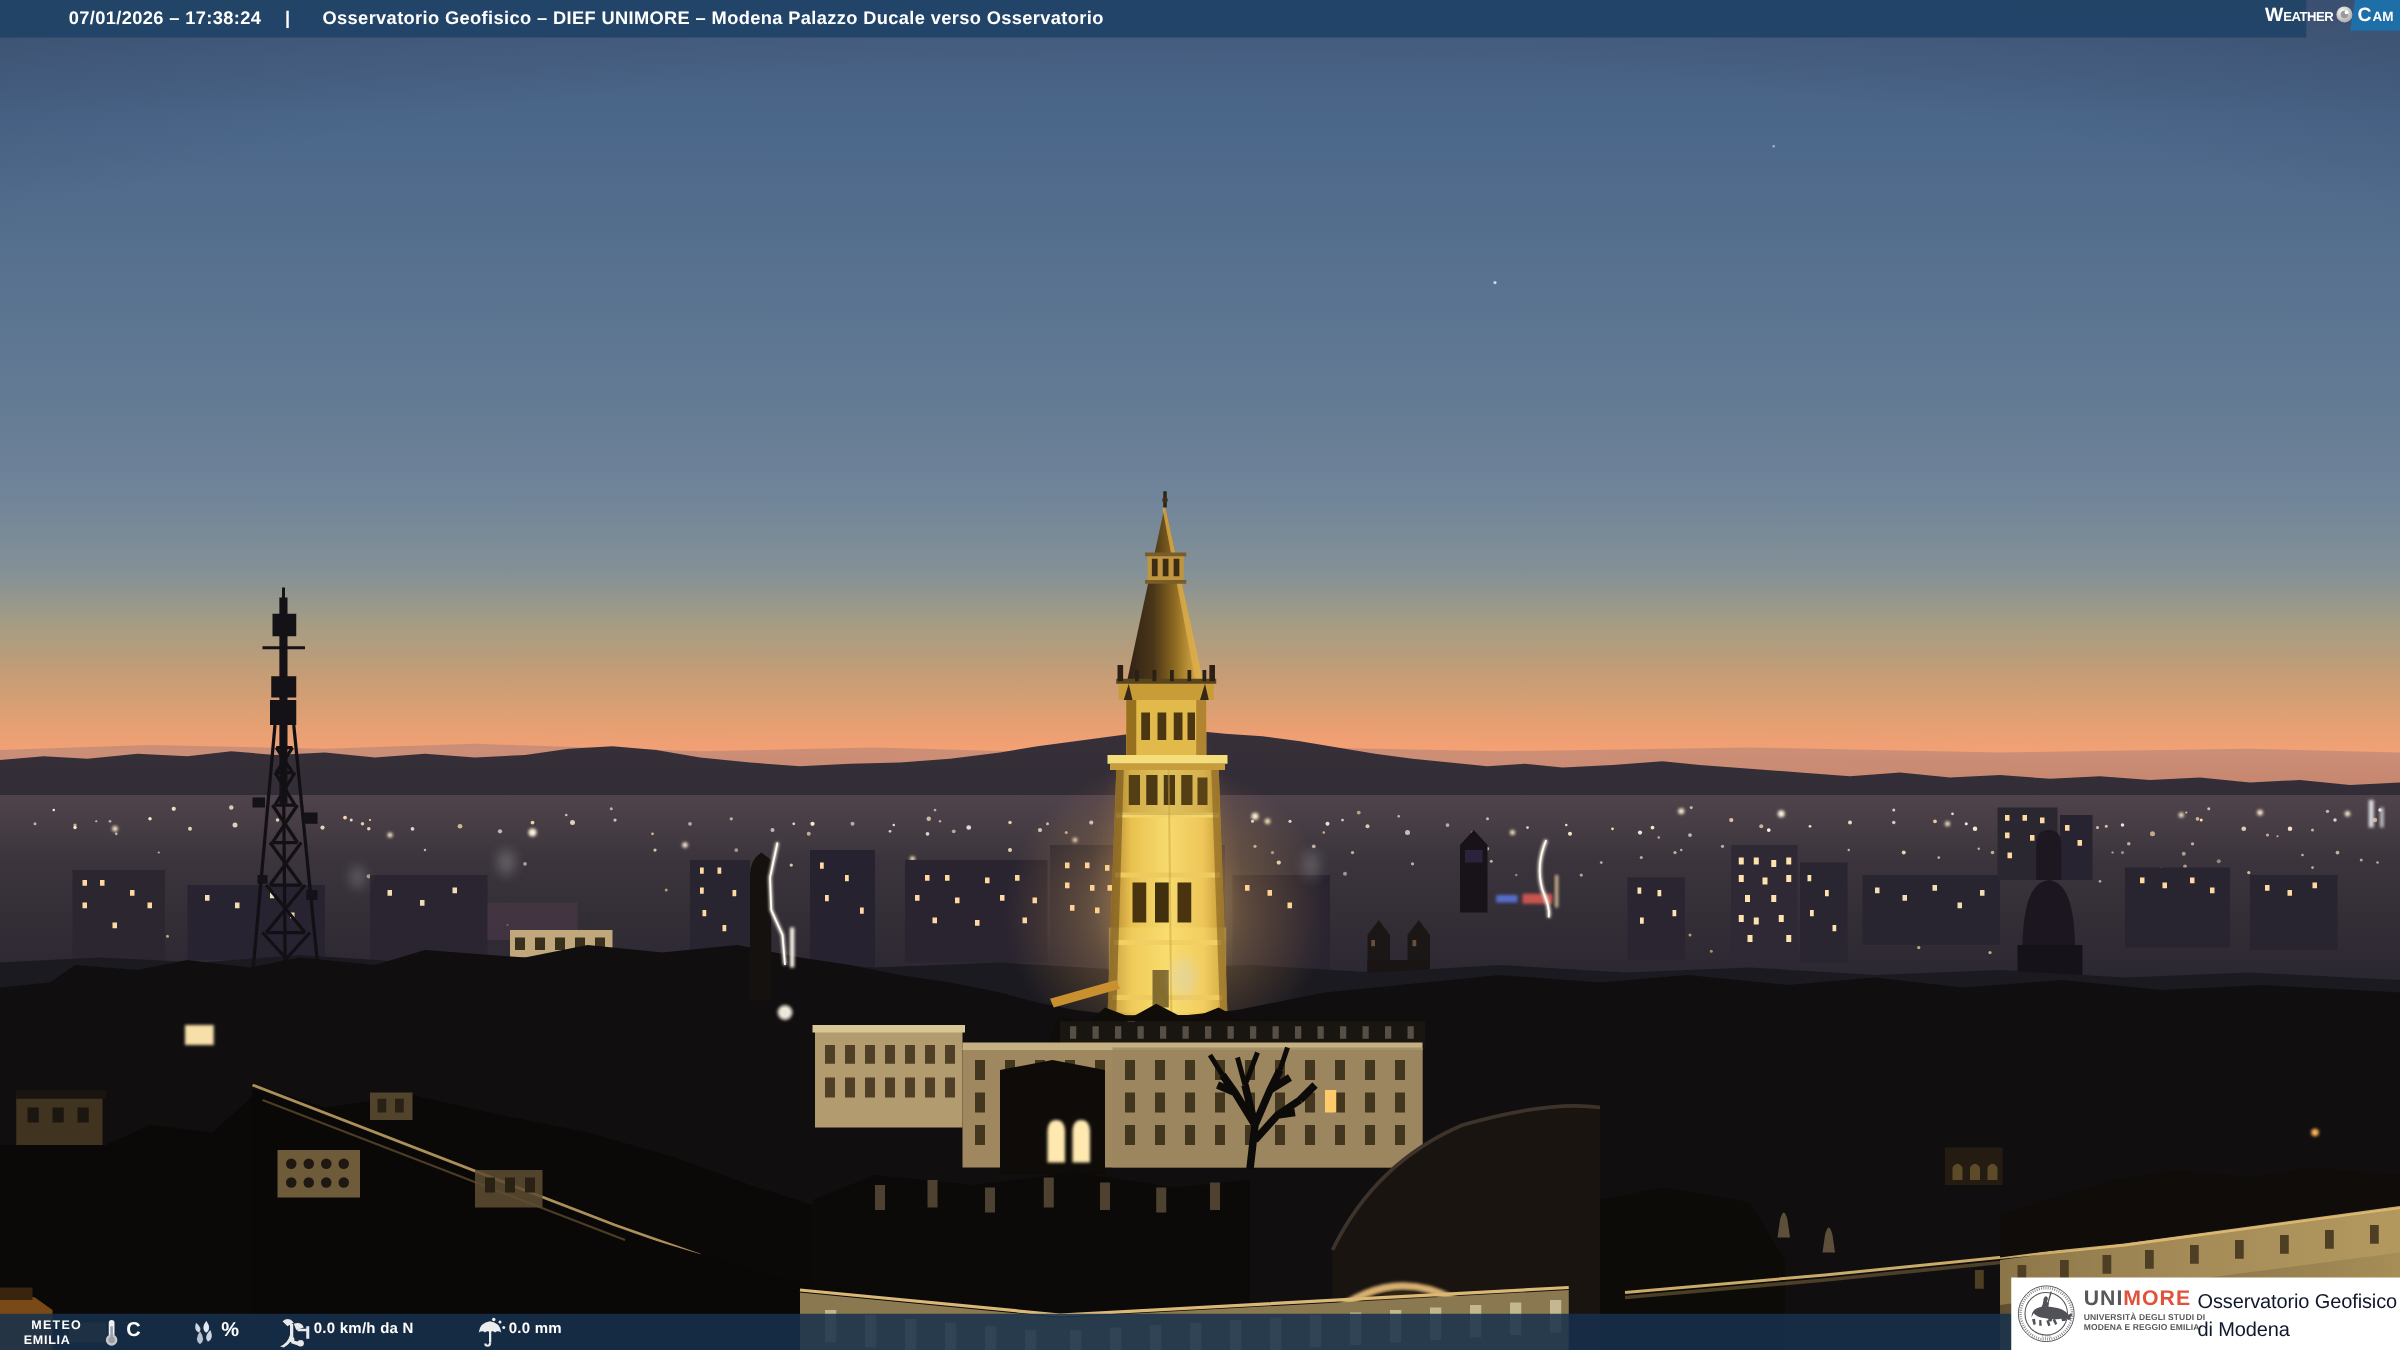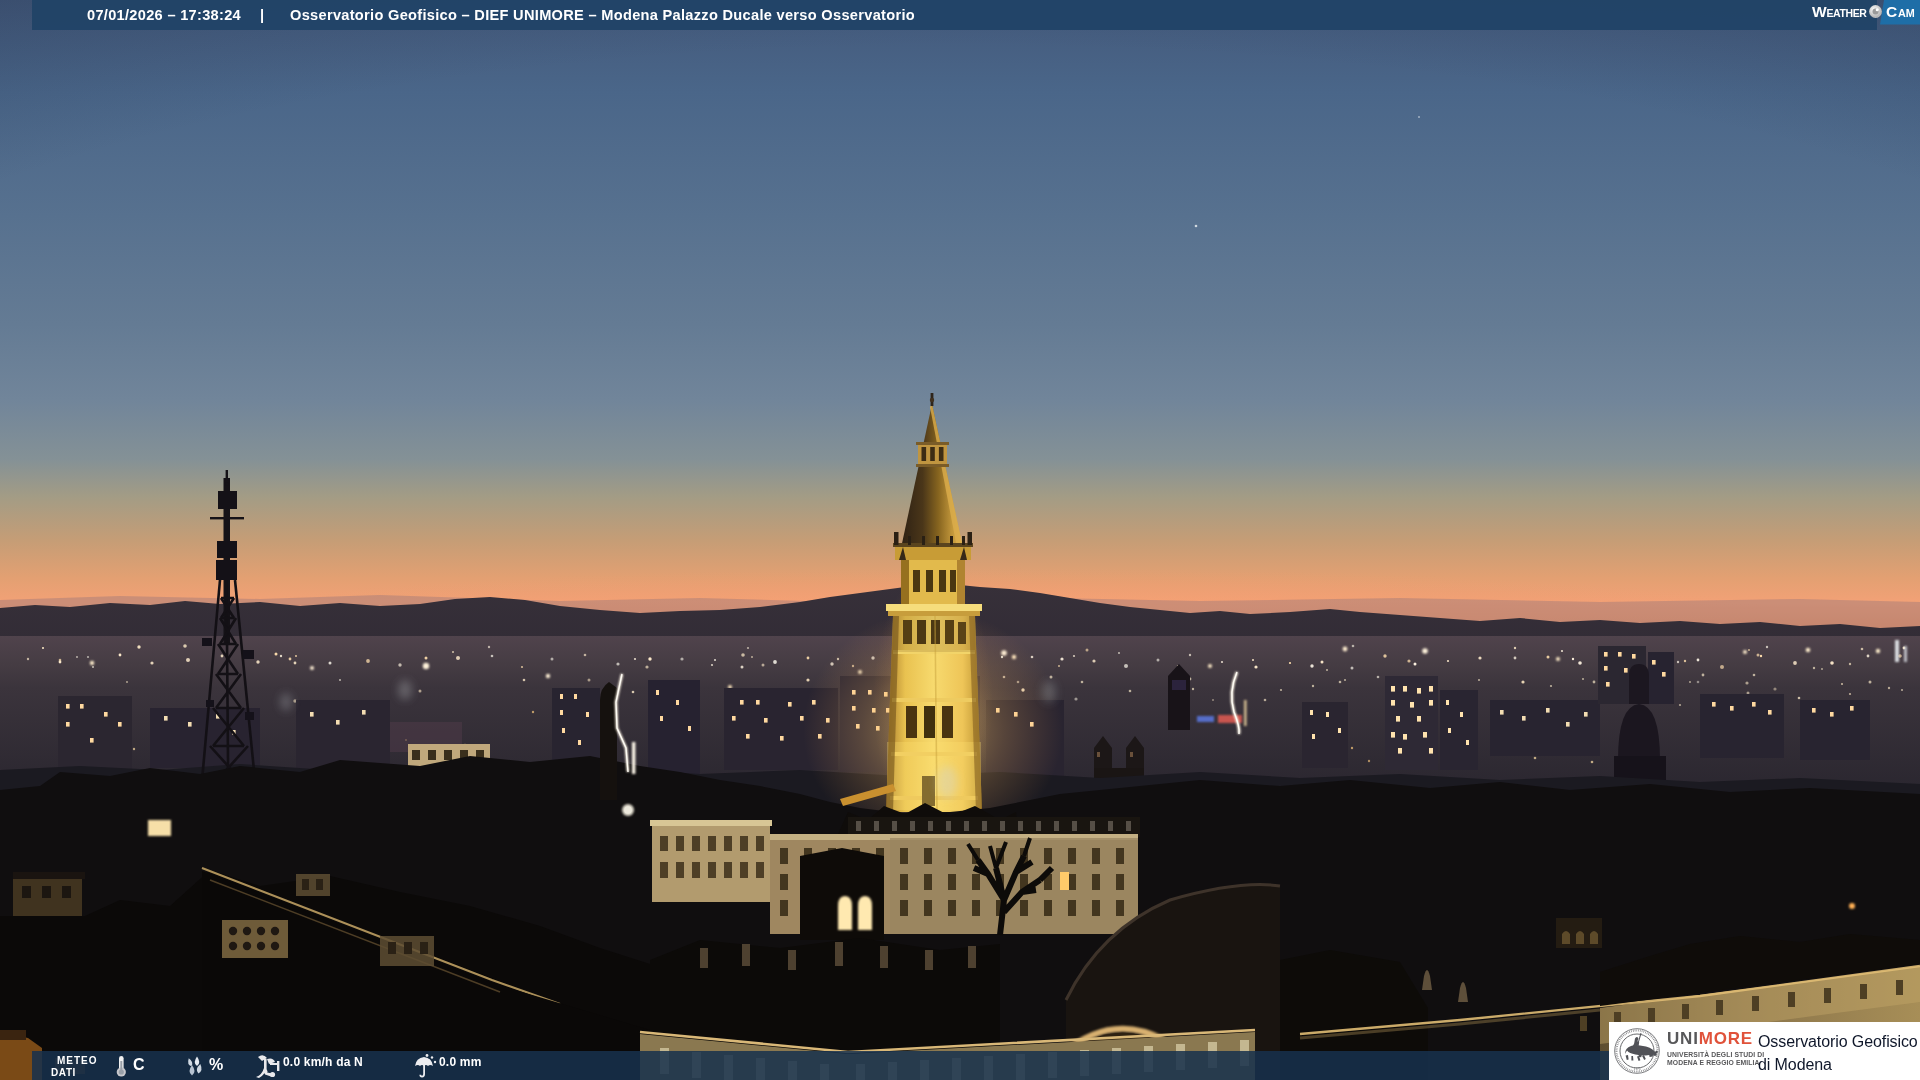--- a/index.html
+++ b/index.html
@@ -1,18 +1,18 @@
 <!DOCTYPE html>
 <html><head>
 <meta charset="utf-8">
 <style>
   html,body{margin:0;padding:0;width:1920px;height:1080px;overflow:hidden;background:#0a0907;
     font-family:"Liberation Sans", sans-serif;}
   #scene{position:absolute;left:0;top:0;width:1920px;height:1080px;}
-  .bar{position:absolute;left:0;width:1845px;color:#fff;margin-left:32px;}
+  .bar{position:absolute;left:0;width:1845px;color:#fff;}
   #topbar{top:0;height:30px;background:rgba(33,68,103,0.96);}
   #topbar .txt{position:absolute;top:0;height:30px;line-height:30px;font-weight:bold;font-size:14.6px;letter-spacing:0.3px;white-space:nowrap;}
   #botbar{top:1051px;height:29px;background:rgba(23,49,77,0.86);}
   #botbar .t{position:absolute;color:#fff;font-weight:bold;white-space:nowrap;}
   #wcam{position:absolute;top:0;right:0;height:30px;}
   #unibox{position:absolute;left:1609px;top:1022px;width:311px;height:58px;background:#fff;padding-left:24px;}
 </style>
 </head>
 <body>
 <svg id="scene" viewBox="0 0 1920 1080">
@@ -812,21 +812,21 @@
 <circle cx="628" cy="810" r="3.8" fill="#f2efe4" opacity="0.7"></circle>
 <path d="M1237,672 C1231,686 1230,698 1234,712 C1238,722 1240,728 1239,734" stroke="#fff6e6" stroke-width="2.8" fill="none" filter="url(#b1)"></path>
 <path d="M1237,672 C1231,686 1230,698 1234,712 C1238,722 1240,728 1239,734" stroke="#fffdf6" stroke-width="1.4" fill="none"></path>
 <rect x="1244" y="700" width="2.6" height="26" fill="#e8cf9e" opacity="0.85" filter="url(#b1)"></rect>
 </g>
 
 </svg>
 
 <div id="botbar" class="bar">
   <div class="t" style="left:25px;top:4px;font-size:10px;letter-spacing:1px;">METEO</div>
-  <div class="t" style="left:19px;top:16px;font-size:10px;letter-spacing:0.6px;">DATI</div>
+  <div class="t" style="left:19px;top:16px;font-size:10px;letter-spacing:0.6px;">EMILIA</div>
   <svg style="position:absolute;left:80px;top:2px;" width="18" height="26" viewBox="0 0 18 26">
     <rect x="7" y="3" width="4.6" height="14" rx="2.3" fill="#f0f0f0"></rect>
     <circle cx="9.3" cy="19" r="4.6" fill="#c8c8cc"></circle>
     <circle cx="9.3" cy="19" r="2.6" fill="#9aa0a8"></circle>
     <rect x="8.3" y="8" width="2" height="9" fill="#9aa0a8"></rect>
 
 <g id="streaks">
 <path d="M600,800 L600,700 Q600,688 609,682 L617,688 L617,800 Z" fill="#15110e"></path>
 <path d="M622,674 L616,702 L617,728 L626,748 L628,772" stroke="#fff6e6" stroke-width="2.6" fill="none" filter="url(#b1)"></path>
 <path d="M622,674 L616,702 L617,728 L626,748 L628,772" stroke="#fffdf6" stroke-width="1.4" fill="none"></path>

